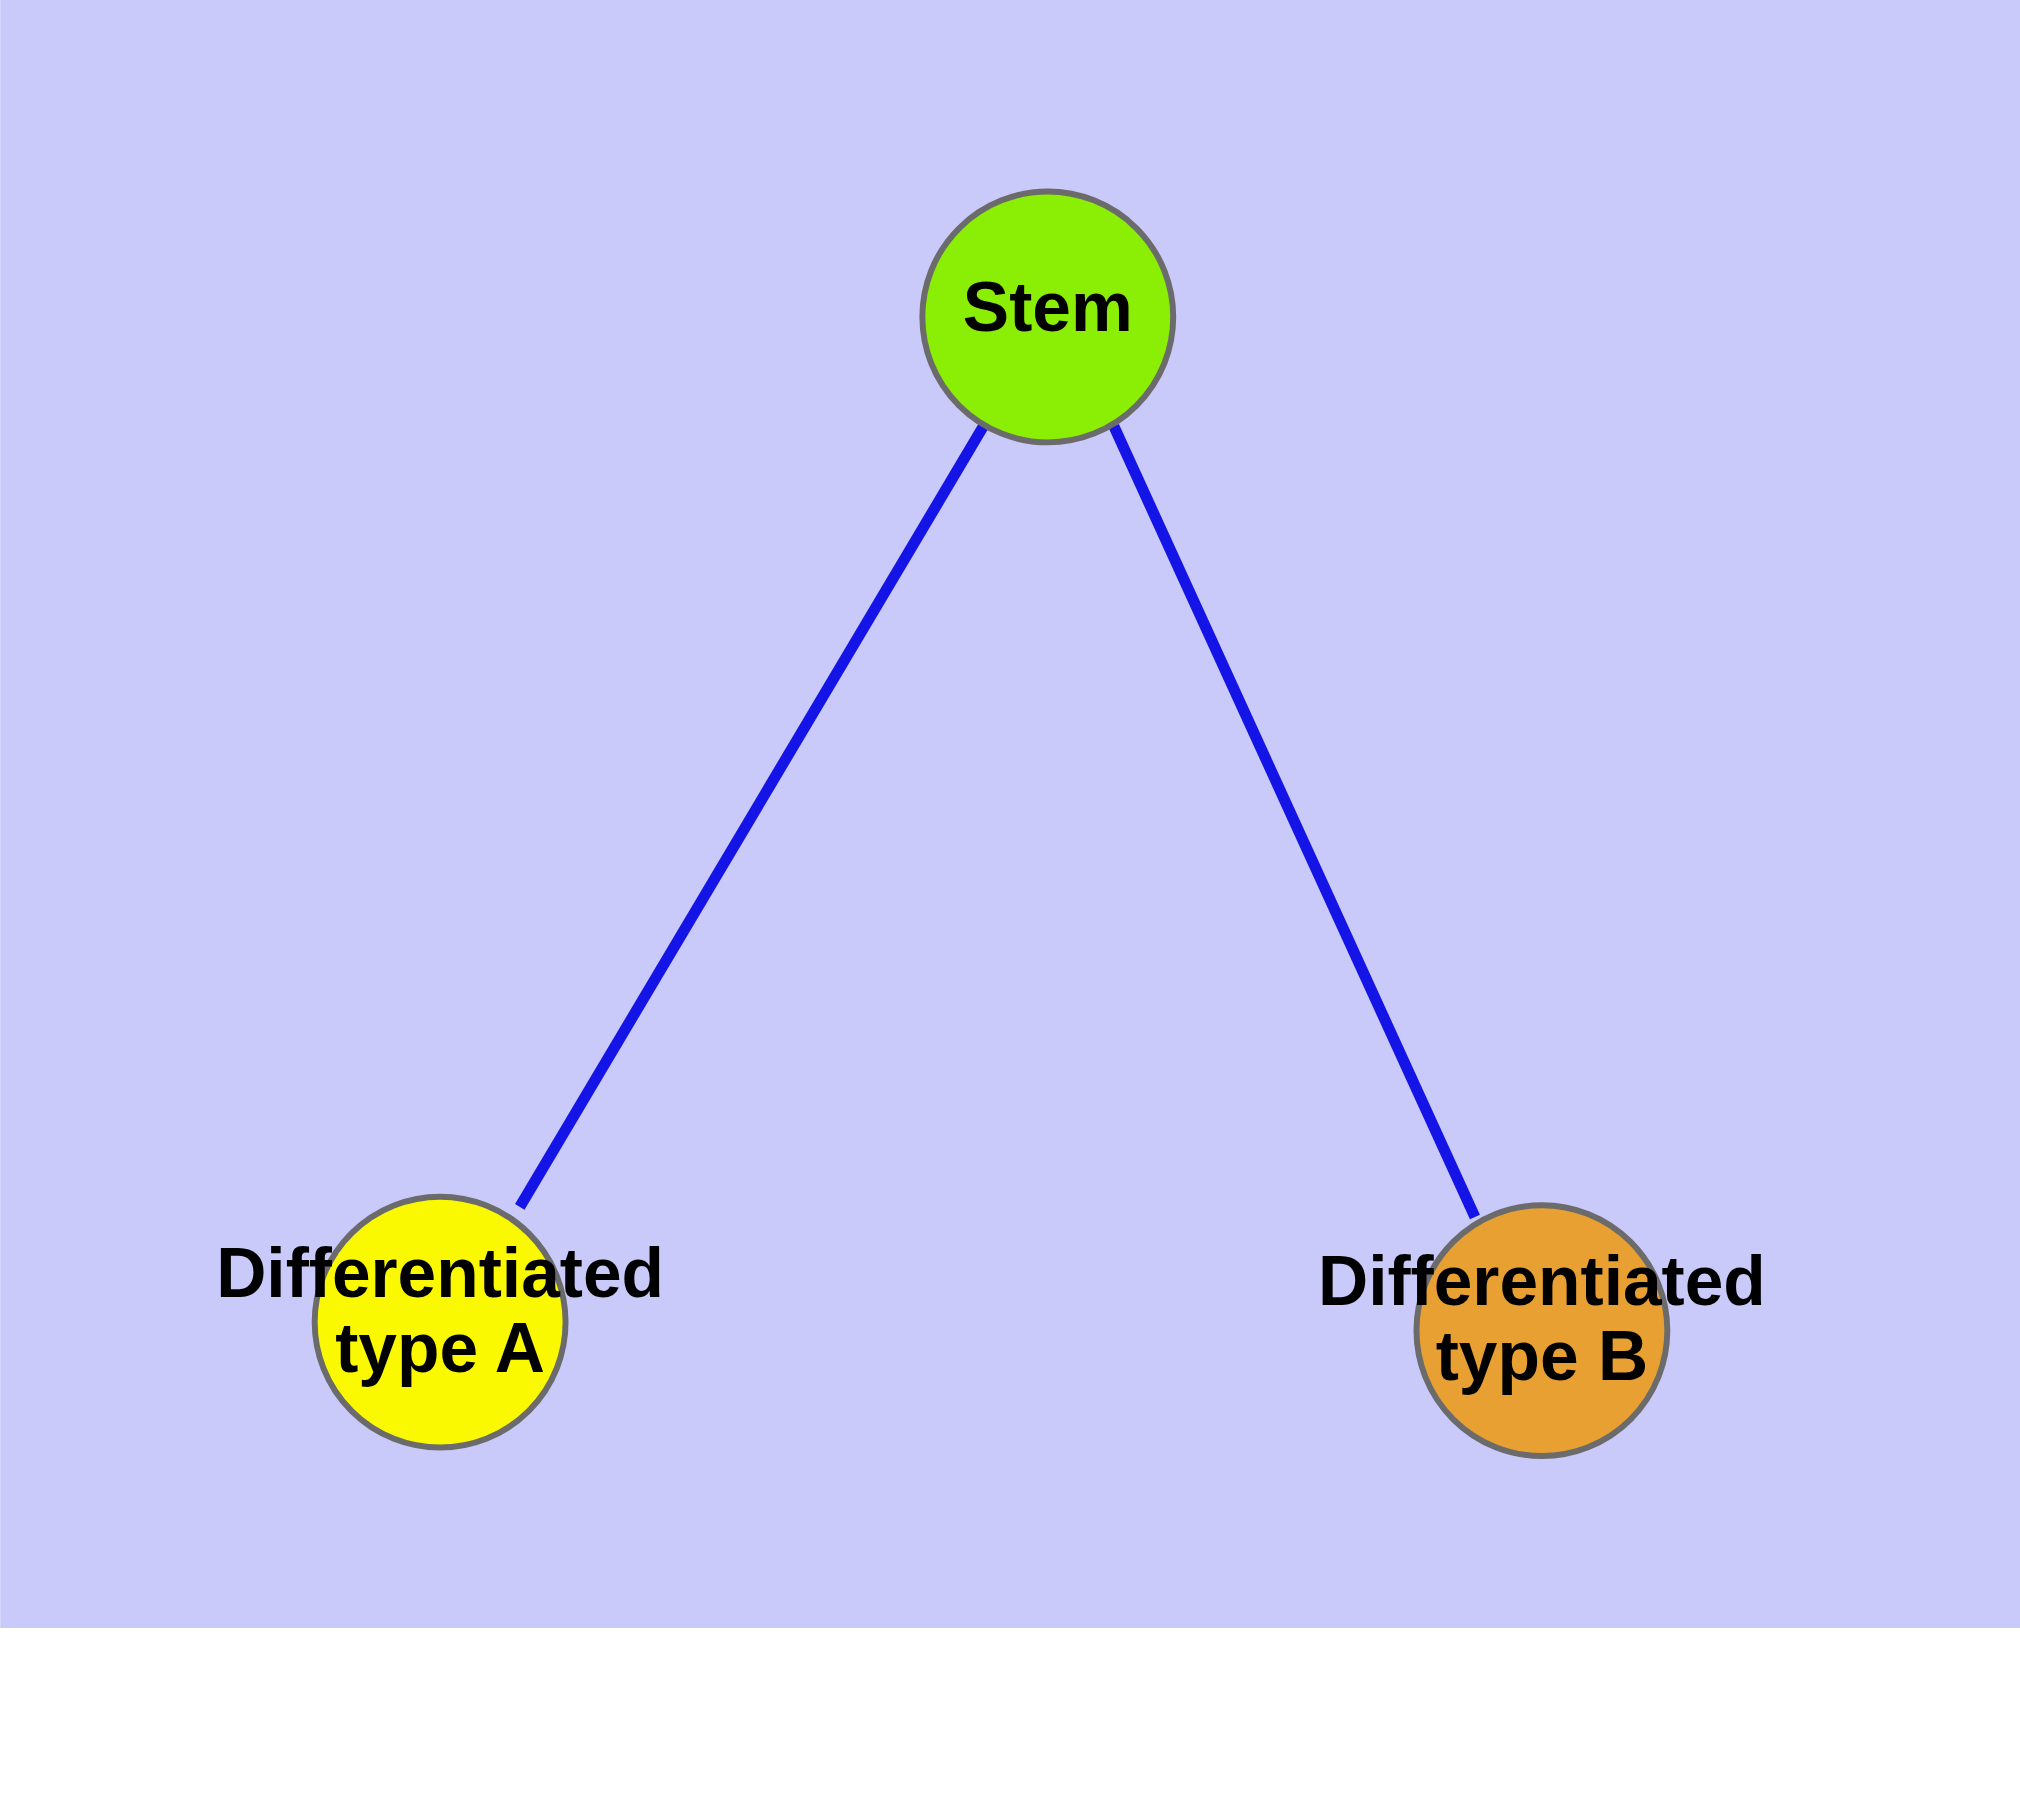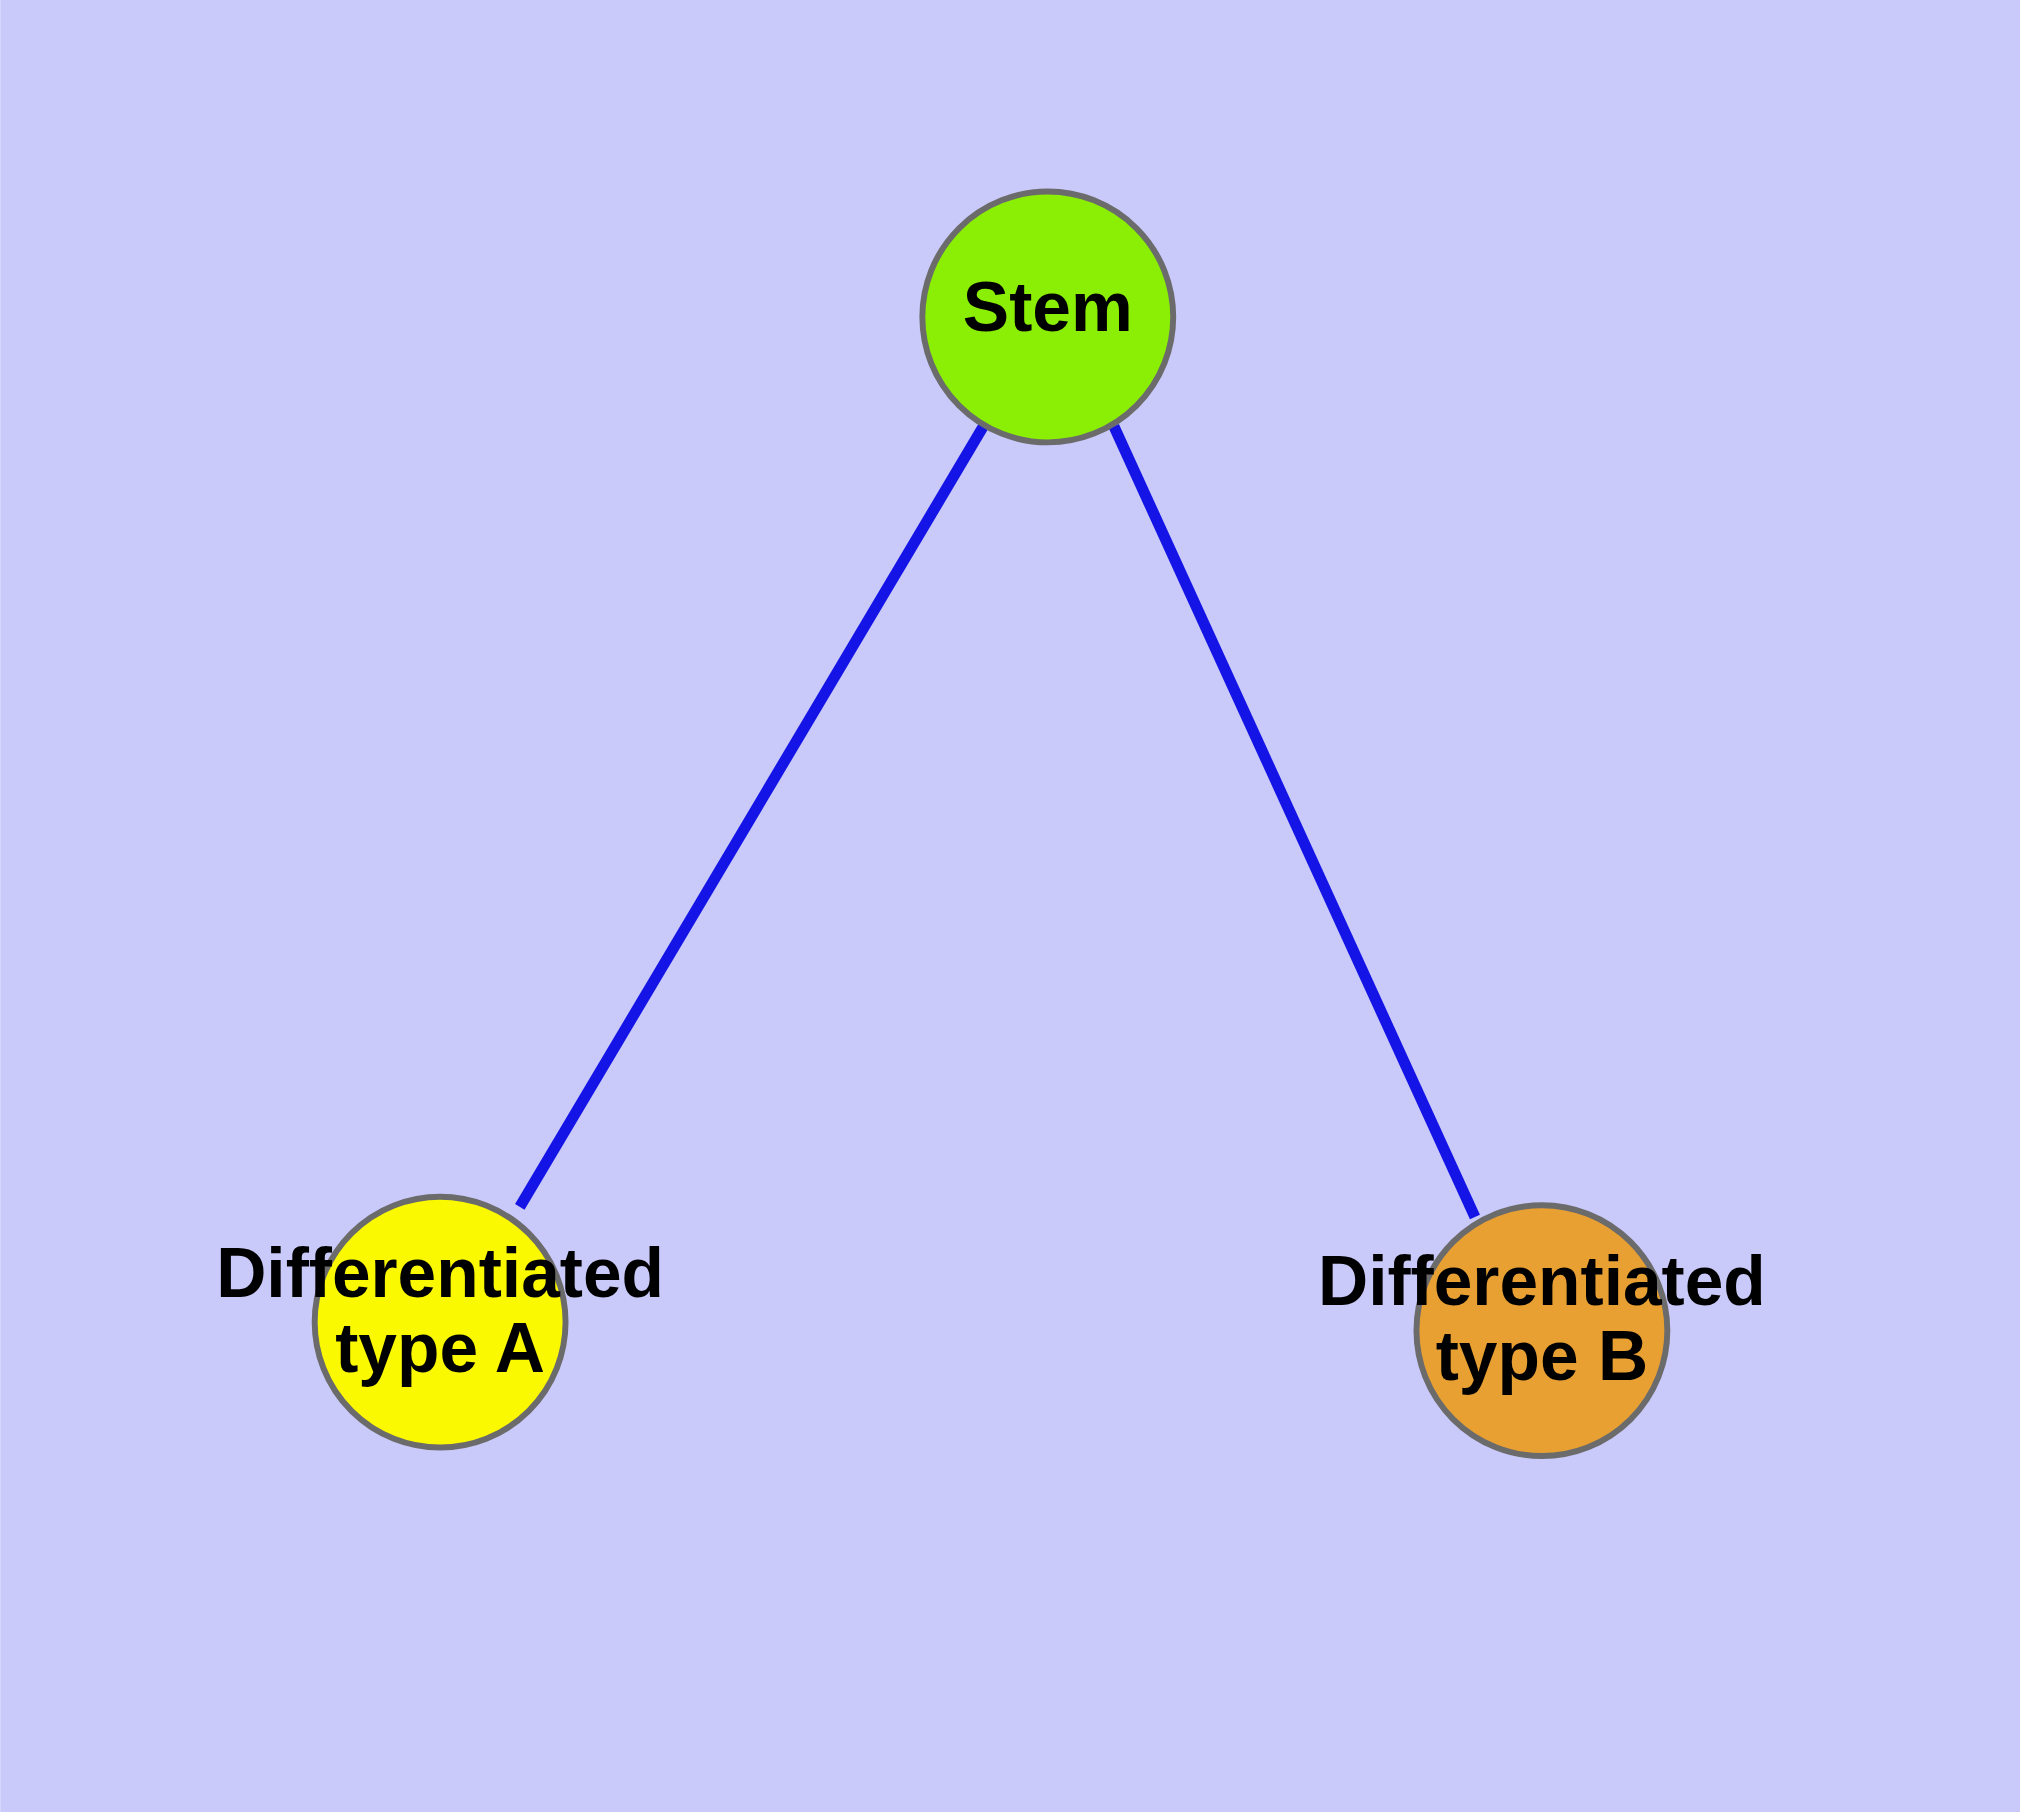--- a/index.html
+++ b/index.html
@@ -3,21 +3,21 @@
 <meta charset="utf-8">
 <style>
   html, body {
     margin: 0;
     padding: 0;
     background: #ffffff;
   }
   #canvas {
     position: relative;
     width: 2021px;
-    height: 1812px;
+    height: 1628px;
     overflow: hidden;
     font-family: "Liberation Sans", sans-serif;
   }
   #graph-svg {
     position: absolute;
     top: 0;
     left: 0;
     width: 2021px;
     height: 1812px;
     display: block;

